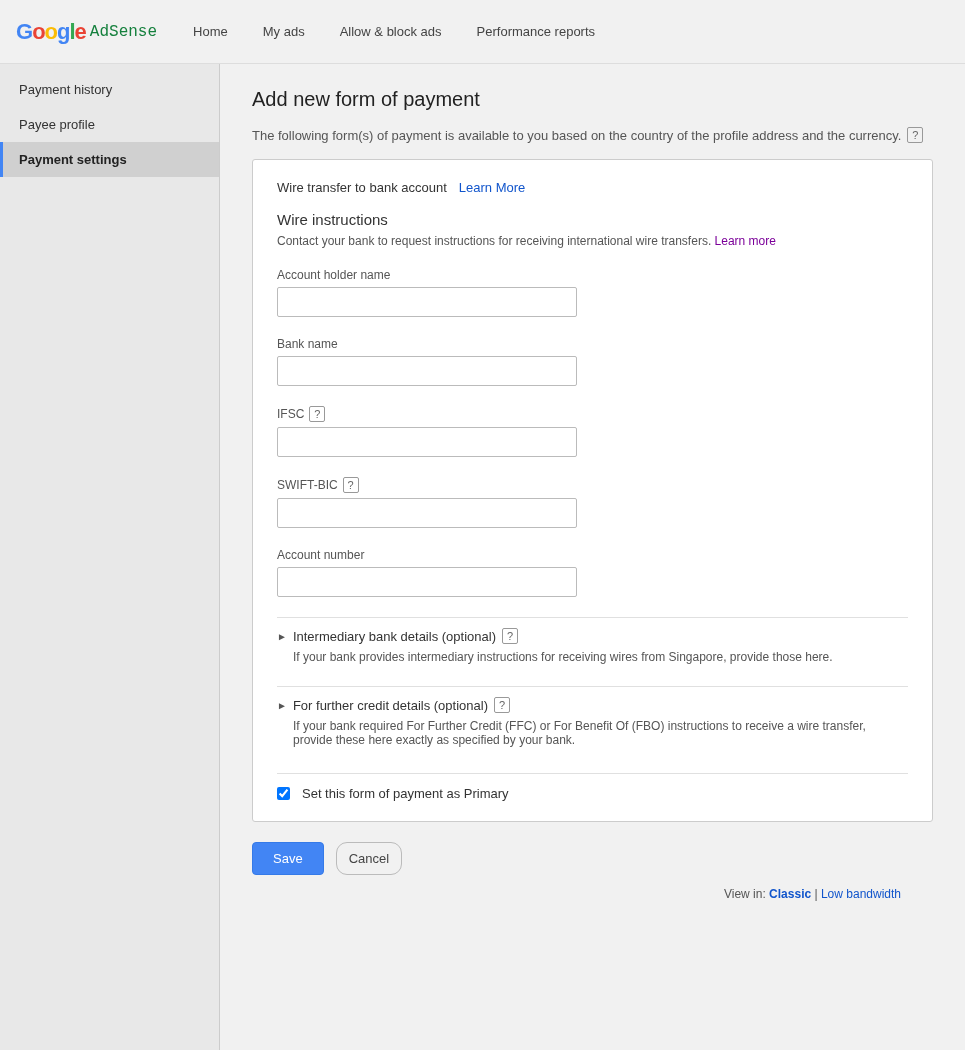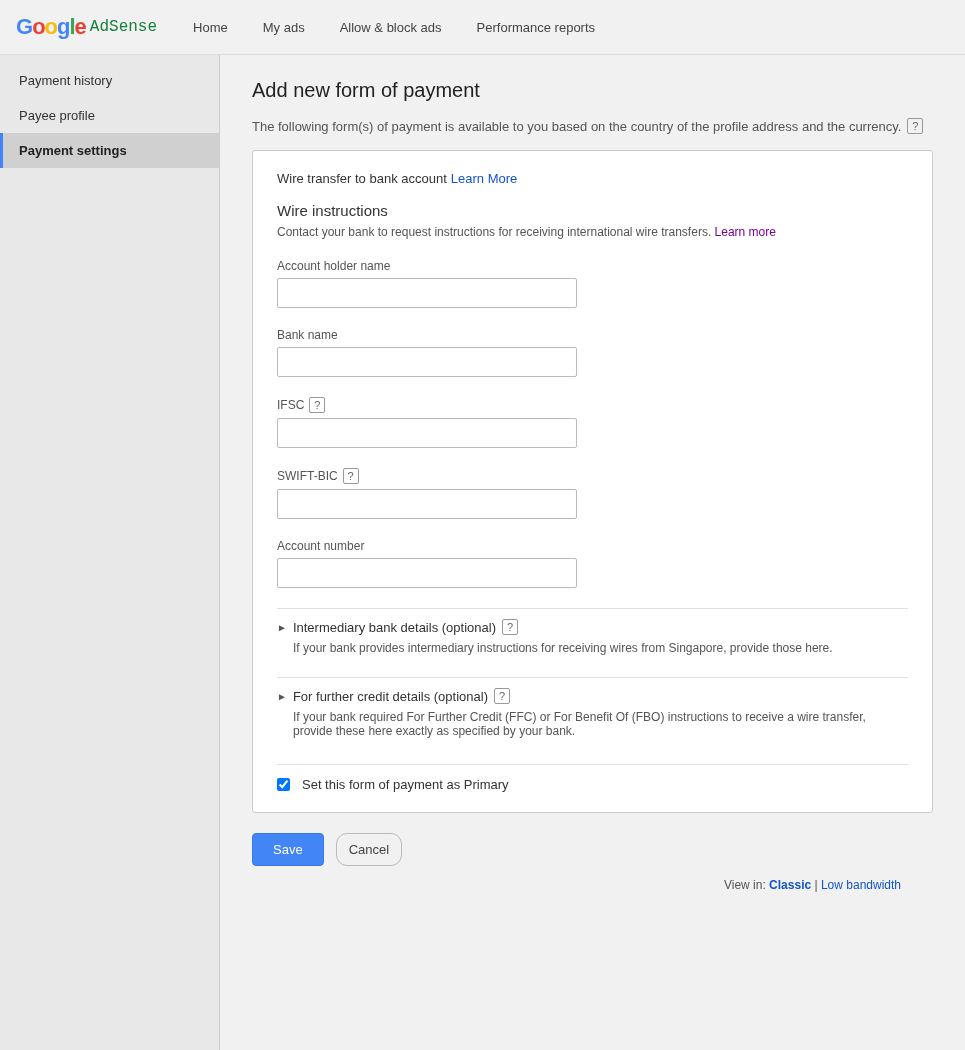--- a/index.html
+++ b/index.html
@@ -5,21 +5,21 @@
     * { box-sizing: border-box; margin: 0; padding: 0; }
     body { font-family: Arial, sans-serif; font-size: 13px; background: #f1f1f1; color: #222; }
 
     
     .top-nav {
       background: #f1f1f1;
       border-bottom: 1px solid #ddd;
       display: flex;
       align-items: center;
       padding: 0 16px;
-      height: 55px;
+      height: 64px;
     }
     .logo-area {
       display: flex;
       align-items: center;
       margin-right: 24px;
     }
     .logo-google {
       font-size: 22px;
       font-weight: bold;
       letter-spacing: -1px;
@@ -122,21 +122,21 @@
       background: #fff;
       border: 1px solid #ccc;
       border-radius: 3px;
       padding: 20px 24px;
       margin-bottom: 20px;
     }
 
     .wire-header {
       display: flex;
       align-items: center;
-      gap: 4px;
+      gap: 12px;
       margin-bottom: 16px;
       font-size: 13px;
     }
     .wire-title {
       color: #333;
       font-weight: normal;
     }
     .learn-more-link {
       color: #1155CC;
       text-decoration: none;

